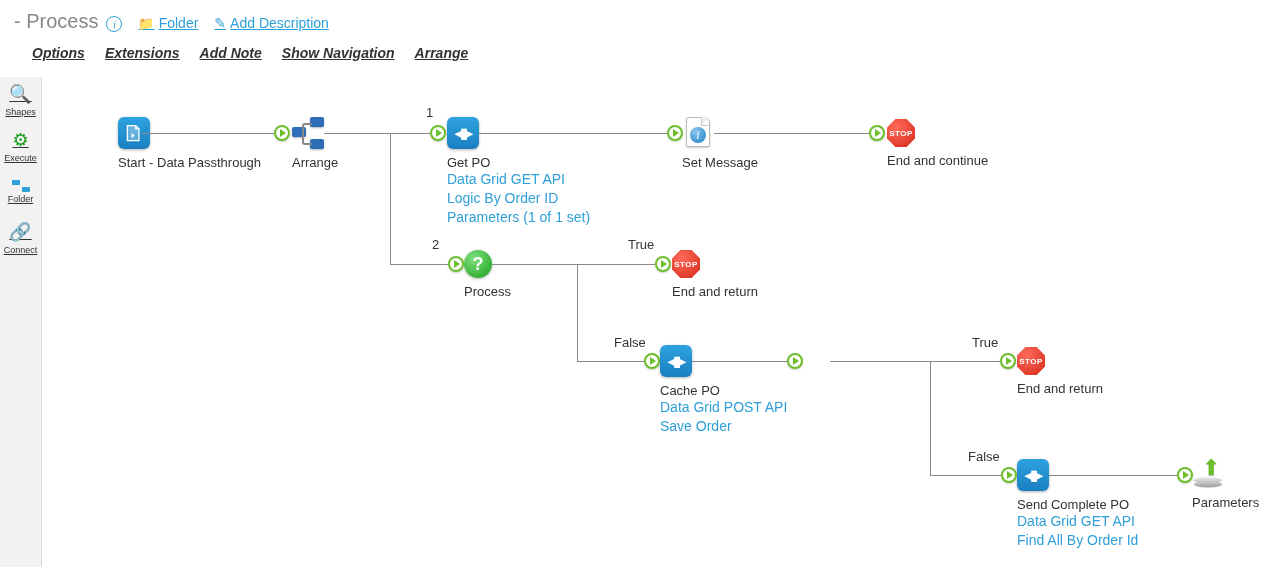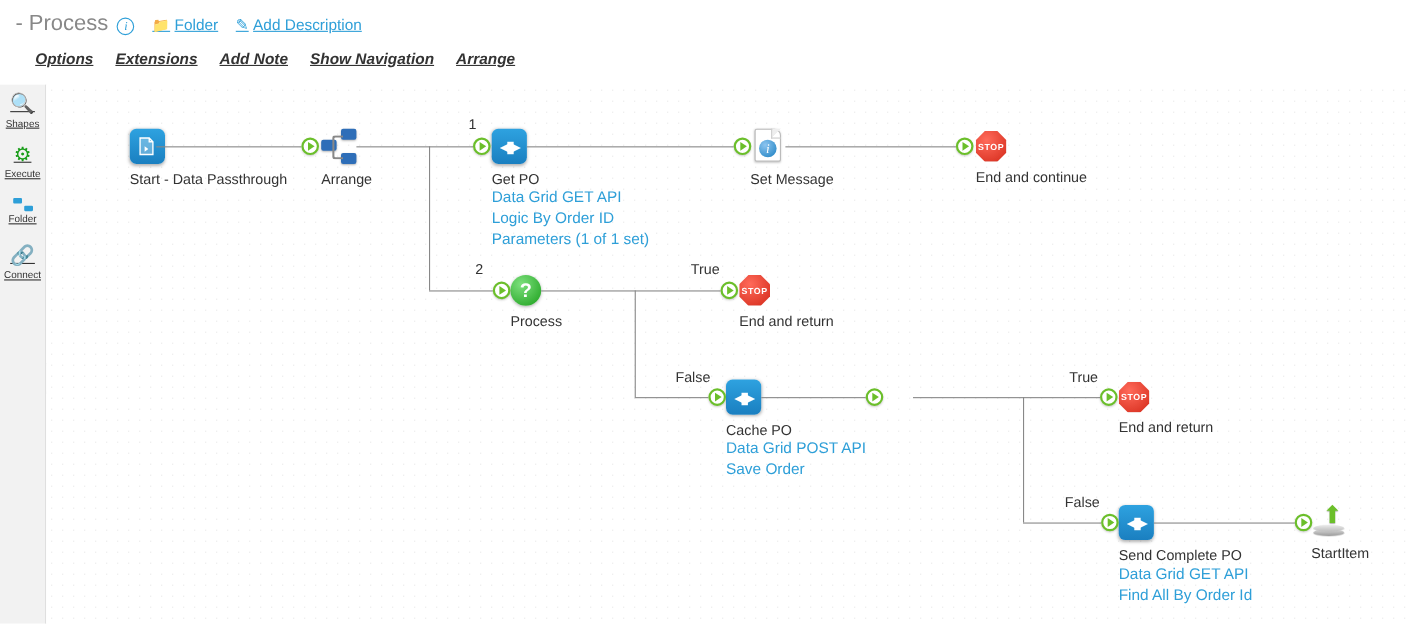--- a/index.html
+++ b/index.html
@@ -208,21 +208,21 @@
     <div class="sublink">Data Grid GET API</div>
     <div class="sublink">Find All By Order Id</div>
   </div>
 
   <div class="shape center-lbl" style="left:1150px; top:380px;">
     <div class="startitem-icon">
       <div class="disk"></div>
         <div class="disk2"></div>
         <div class="arrow-up">⬆</div>
     </div>
-    <div class="lbl">StartItem</div>
+    <div class="lbl">Parameters</div>
   </div>
 
   <div class="line hline" style="left:100px; top:56px; width:132px;"></div>
   <div class="line hline" style="left:282px; top:56px; width:106px;"></div>
   <div class="line vline" style="left:348px; top:56px; height:131px;"></div>
   <div class="line hline" style="left:348px; top:187px; width:58px;"></div>
   <div class="line hline" style="left:437px; top:56px; width:188px;"></div>
   <div class="line hline" style="left:672px; top:56px; width:155px;"></div>
   <div class="line hline" style="left:450px; top:187px; width:163px;"></div>
   <div class="line vline" style="left:535px; top:187px; height:97px;"></div>

